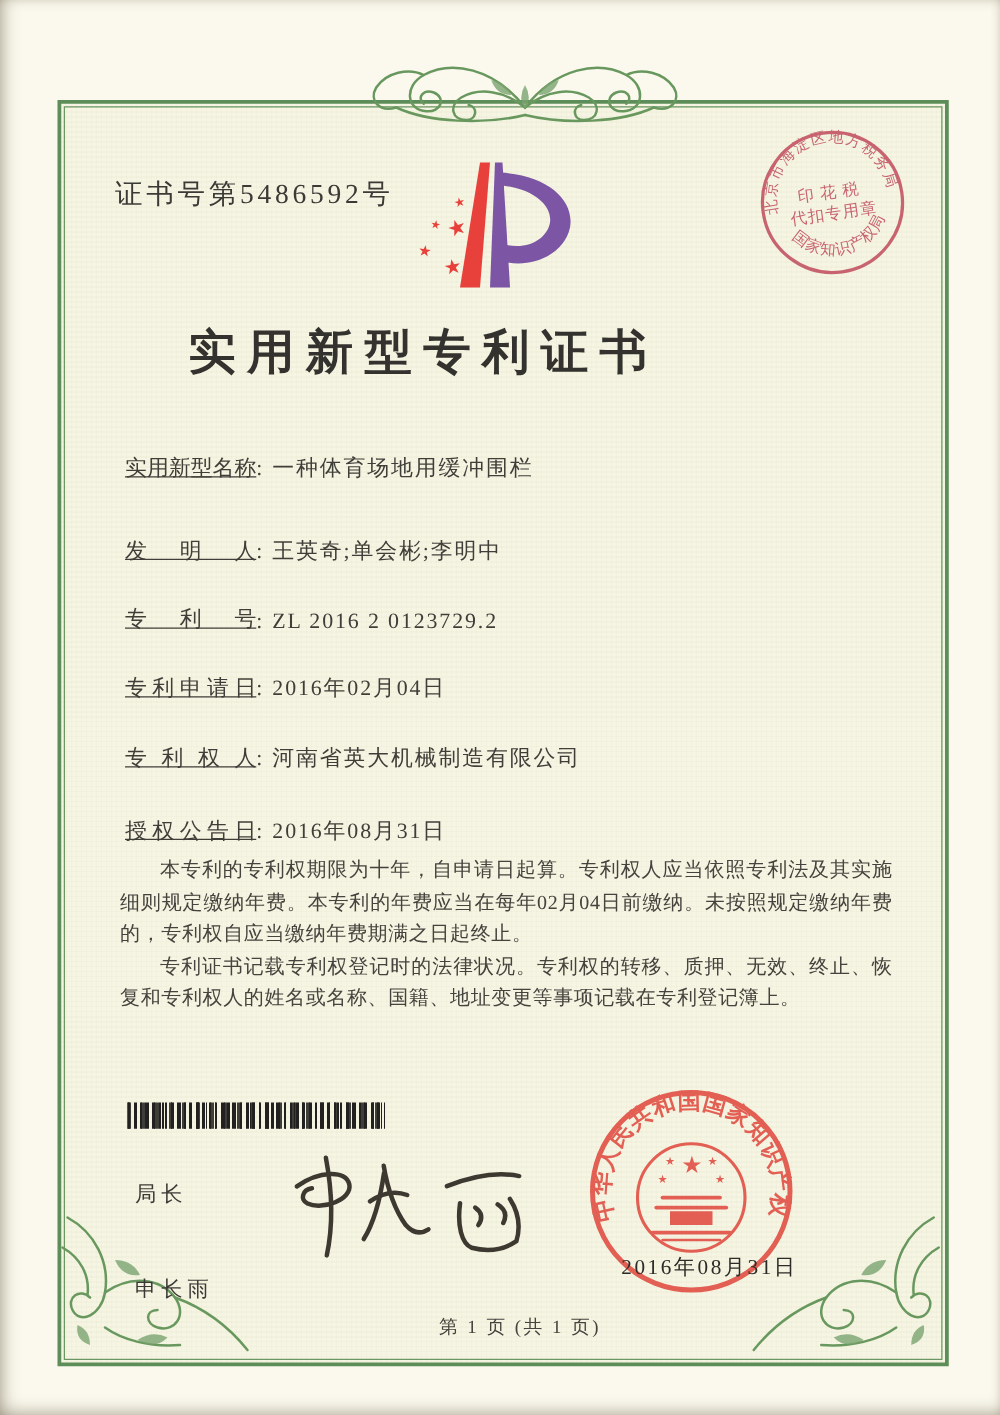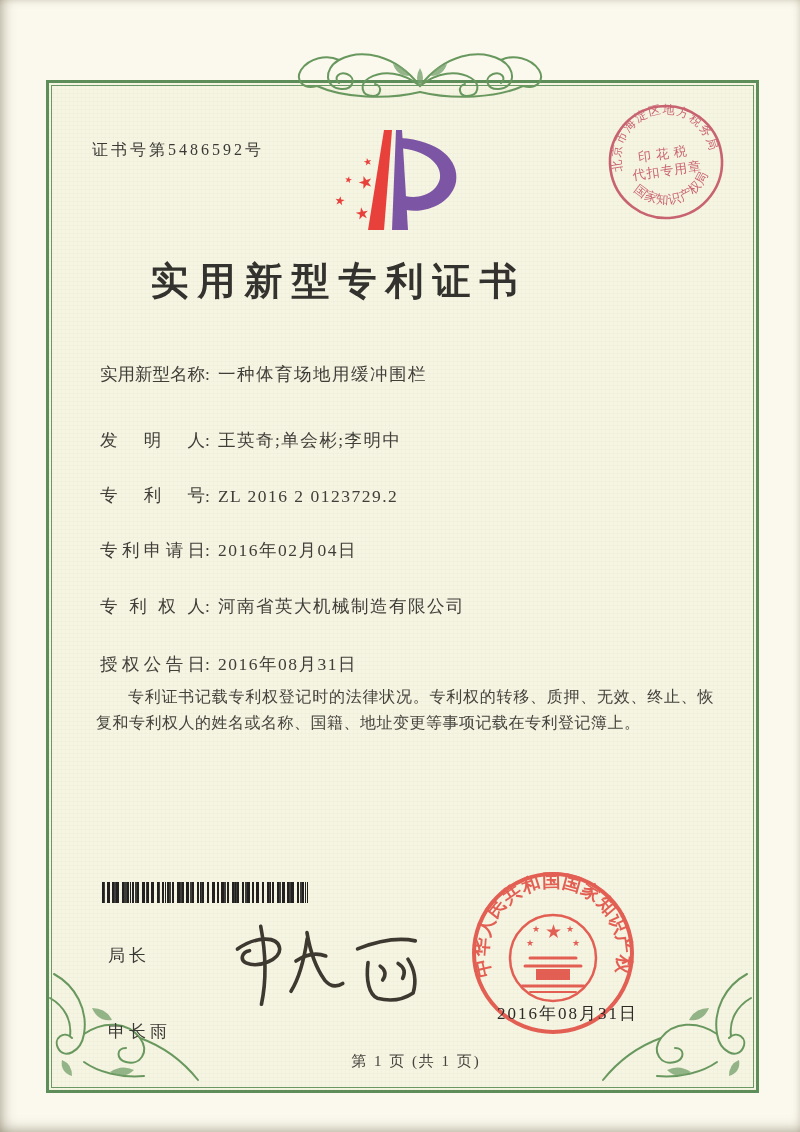--- a/index.html
+++ b/index.html
@@ -19,25 +19,25 @@
     border:3px solid #5d8d58;
     background:
       repeating-linear-gradient(0deg, rgba(150,185,130,.05) 0 1px, transparent 1px 4px),
       repeating-linear-gradient(90deg, rgba(150,185,130,.045) 0 1px, transparent 1px 4px),
       #f6f4e2;}
   .frame-inner{position:absolute;inset:2px;border:1px solid #6a9763;}
   .ornament{position:absolute;z-index:5;pointer-events:none;}
   .ornament path{stroke:#69985f;stroke-width:2;fill:none;stroke-linecap:round;}
   .ornament .fill{fill:#7ba46f;stroke:none;opacity:.8;}
   
-  .cert-no{position:absolute;left:92px;top:140px;font-size:16px;letter-spacing:3px;color:#3b3a36;z-index:10;}
+  .cert-no{position:absolute;left:92px;top:140px;font-size:22px;letter-spacing:3px;color:#3b3a36;z-index:10;}
   .title{position:absolute;left:0;top:256px;width:677px;text-align:center;
     font-size:38px;font-weight:600;letter-spacing:9px;color:#33322e;z-index:10;}
   .frow{position:absolute;left:100px;font-size:17.5px;color:#403e39;z-index:10;white-space:nowrap;}
-  .flabel{display:inline-block;width:6em;text-align:justify;text-align-last:justify;vertical-align:bottom;}
+  .flabel{display:inline-block;width:6em;text-align:justify;text-align-last:justify;vertical-align:bottom;text-decoration:underline;}
   .fcolon{margin-right:8px;}
   .fvalue{letter-spacing:1.5px;}
   .paras{position:absolute;left:96px;top:684px;width:618px;z-index:10;color:#45433d;}
   .paras p{margin:0;font-size:16px;line-height:25.5px;text-indent:2em;text-align:justify;letter-spacing:.5px;}
   .barcode{position:absolute;left:102px;top:882px;width:206px;height:21px;z-index:10;
     background:
       repeating-linear-gradient(90deg,#22211f 0 2px,transparent 2px 5px),
       repeating-linear-gradient(90deg,#22211f 0 1px,transparent 1px 7px),
       repeating-linear-gradient(90deg,rgba(30,30,28,.85) 0 3px,transparent 3px 11px);}
   .signoff-title{position:absolute;left:108px;top:944px;font-size:17px;color:#3b3935;z-index:10;letter-spacing:4px;}
@@ -147,20 +147,21 @@
   <span class="flabel">专利申请日</span><span class="fcolon">:</span><span class="fvalue">2016年02月04日</span>
 </div>
 <div class="frow" style="top:594px">
   <span class="flabel">专利权人</span><span class="fcolon">:</span><span class="fvalue">河南省英大机械制造有限公司</span>
 </div>
 <div class="frow" style="top:652px">
   <span class="flabel">授权公告日</span><span class="fcolon">:</span><span class="fvalue">2016年08月31日</span>
 </div>
 
 <div class="paras">
+  <p>本专利的专利权期限为十年，自申请日起算。专利权人应当依照专利法及其实施细则规定缴纳年费。本专利的年费应当在每年02月04日前缴纳。未按照规定缴纳年费的，专利权自应当缴纳年费期满之日起终止。</p>
   <p>专利证书记载专利权登记时的法律状况。专利权的转移、质押、无效、终止、恢复和专利权人的姓名或名称、国籍、地址变更等事项记载在专利登记簿上。</p>
 </div>
 
 <div class="barcode"></div>
 
 <div class="signoff-title">局长</div>
 <div class="signoff-name">申长雨</div>
 
 <svg class="sig" width="228" height="92" viewBox="0 0 228 92">
   <g transform="rotate(-2 114 46)">

